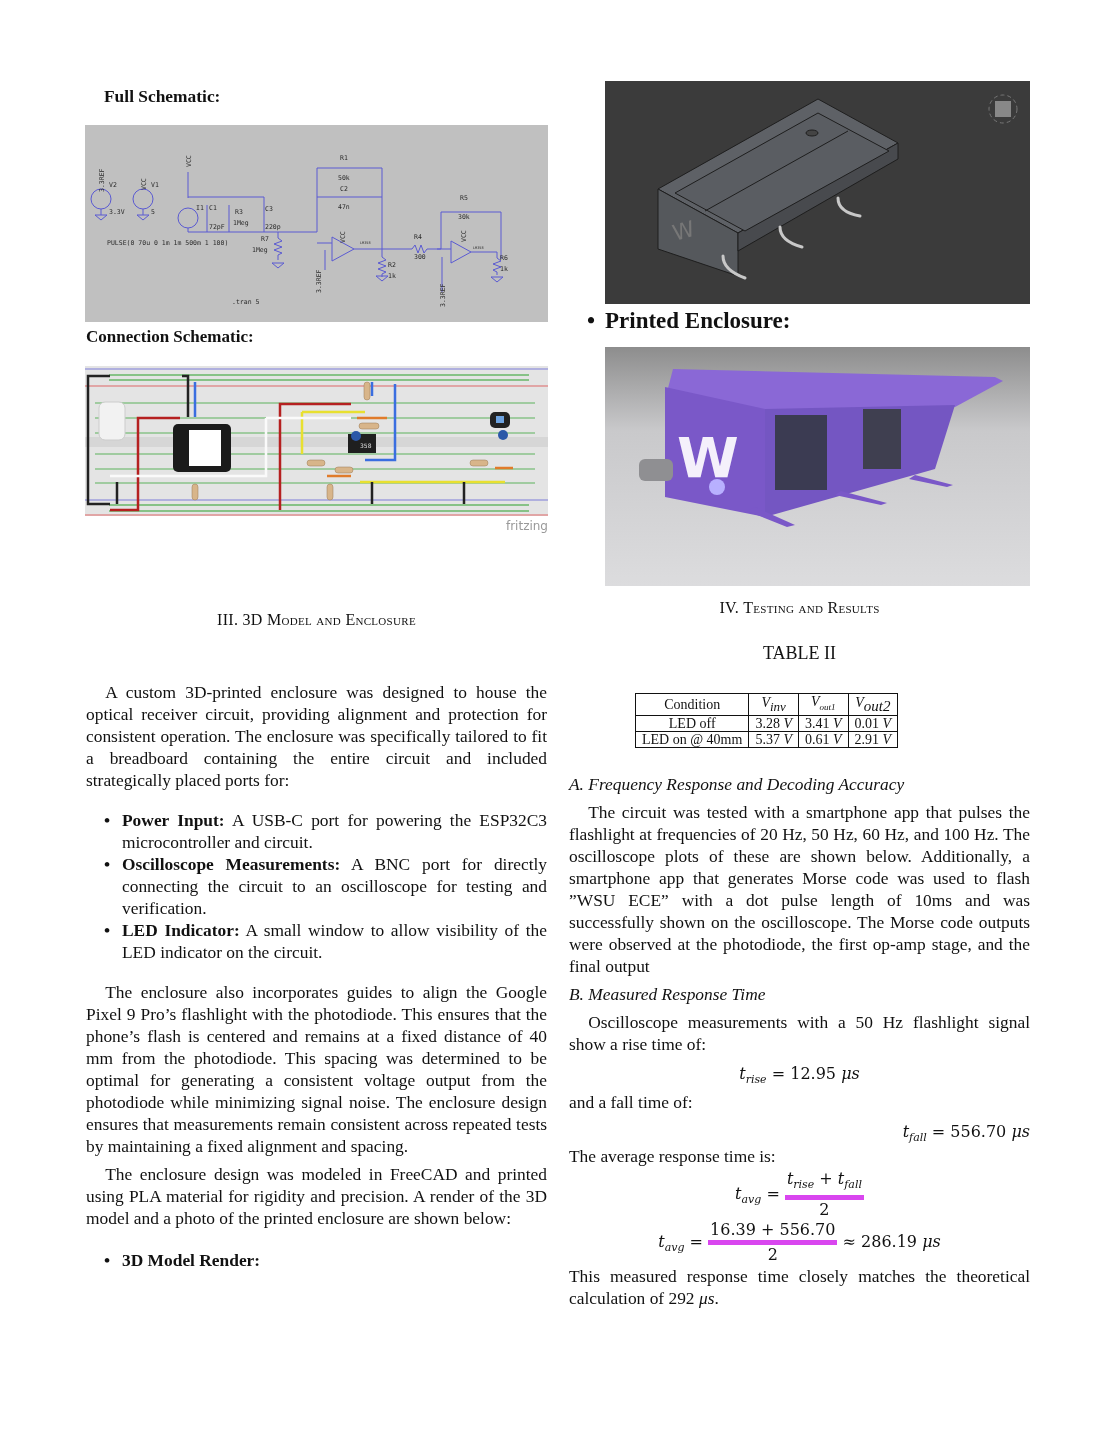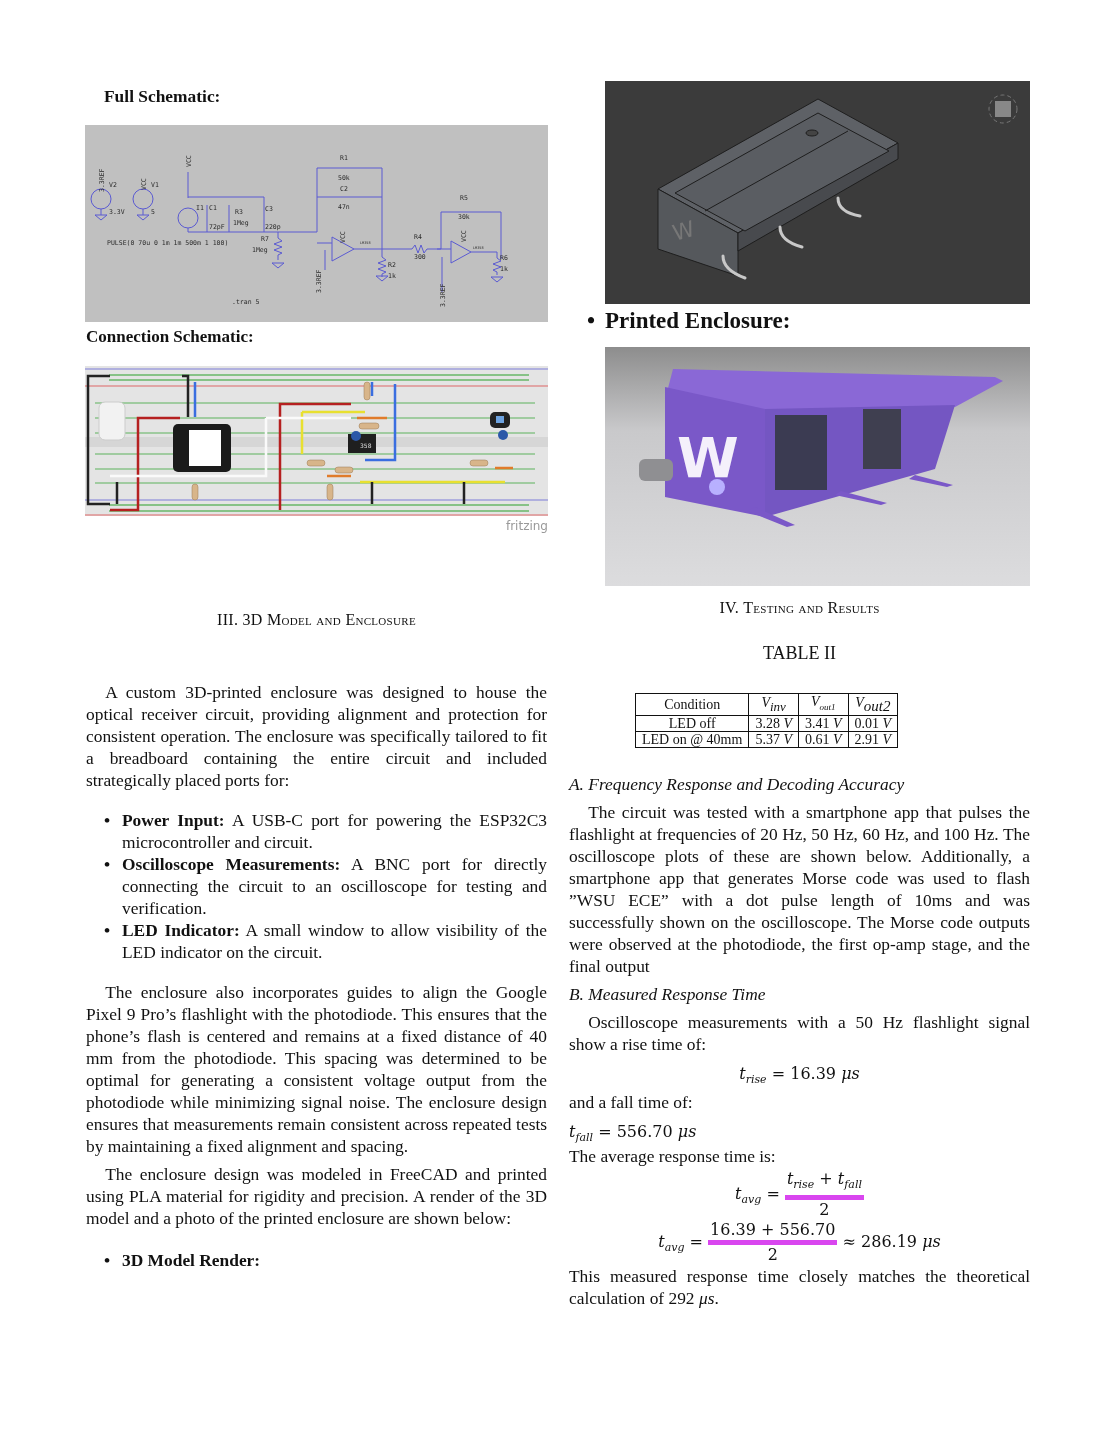--- a/index.html
+++ b/index.html
@@ -251,24 +251,24 @@
 </tbody>
   </table>
 
 <div class="col rcol" style="top:773px;">
   <div class="subhead">A. Frequency Response and Decoding Accuracy</div>
   <p class="para" style="margin-top:6px;">The circuit was tested with a smartphone app that pulses the flashlight at frequencies of 20 Hz, 50 Hz, 60 Hz, and 100 Hz. The oscilloscope plots of these are shown below. Additionally, a smartphone app that generates Morse code was used to flash ”WSU ECE” with a dot pulse length of 10ms and was successfully shown on the oscilloscope. The Morse code outputs were observed at the photodiode, the first op-amp stage, and the final output</p>
   <div class="subhead" style="margin-top:6px;">B. Measured Response Time</div>
   <p class="para" style="margin-top:6px;">Oscilloscope measurements with a 50 Hz flashlight signal show a rise time of:</p>
 
   <div class="math" style="text-align:center; margin-top:8px; height:26px;">
-    <i>t</i><sub class="mi" style="font-size:11px;">rise</sub> = <span>16.39</span> <i>μs</i>
+    <i>t</i><sub class="mi" style="font-size:11px;">rise</sub> = <span>12.95</span> <i>μs</i>
   </div>
   <div style="margin-top:2px;">and a fall time of:</div>
-  <div class="math" style="text-align:left; margin-top:8px; height:24px;">
+  <div class="math" style="text-align:right; margin-top:8px; height:24px;">
     <i>t</i><sub class="mi" style="font-size:11px;">fall</sub> = <span>556.70</span> <i>μs</i>
   </div>
   <div>The average response time is:</div>
 
   <div class="math" style="text-align:center; margin-top:2px; line-height:18px;">
     <i>t</i><sub class="mi" style="font-size:11px;">avg</sub> =
     <span class="frac">
       <span class="num"><i>t</i><sub class="mi" style="font-size:11px;">rise</sub> <span>+</span> <i>t</i><sub class="mi" style="font-size:11px;">fall</sub></span>
       <span class="den">2</span>
     </span>

